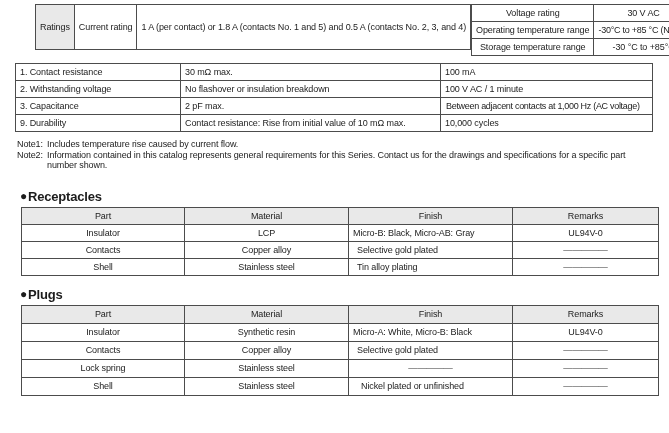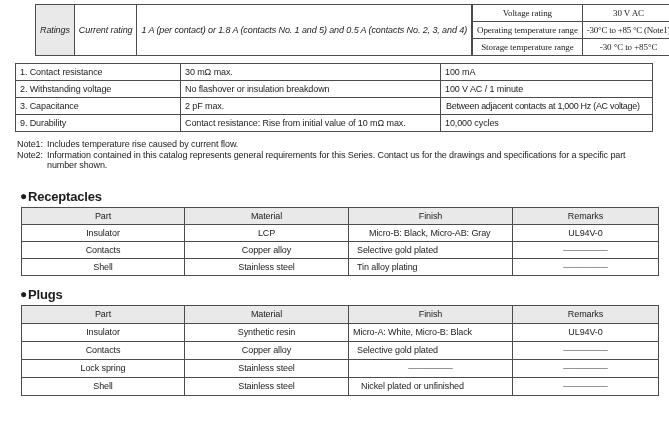--- a/index.html
+++ b/index.html
@@ -22,22 +22,22 @@
     vertical-align: middle;
     overflow: hidden;
     white-space: nowrap;
   }
   td.hd { background: #e9e9e9; text-align: center; }
   td.center { text-align: center; }
   td.left { text-align: left; padding-left: 6px; }
   td.pre { white-space: pre-line; line-height: 13px; }
   td.dash { color: #595959; font-size: 8px; letter-spacing: 0; }
   .top-row { margin: 4px 0 0 35px; display: flex; align-items: flex-start; }
-  .ratings-tbl td { height: 51px; font-style: italic; }
-  .env-tbl td { height: 17px; font-family: Liberation Serif, serif; }
+  .ratings-tbl td { height: 45px; }
+  .env-tbl td { height: 17px; }
   .spec-tbl { margin: 7px 0 0 15px; }
   .spec-tbl td { height: 17px; }
   .notes { margin: 7px 0 0 17px; font-size: 9px; line-height: 10.5px; letter-spacing: -0.1px; }
   .note-line { display: flex; }
   .note-label { flex: 0 0 30px; }
   .note-text { flex: 1 1 auto; max-width: 608px; white-space: normal; }
   .section-heading {
     margin: 18px 0 0 20px;
     font-size: 13px;
     font-weight: bold;
@@ -150,21 +150,21 @@
   <tbody>
       <tr>
     <td class="hd">Part</td>
     <td class="hd">Material</td>
     <td class="hd">Finish</td>
     <td class="hd">Remarks</td>
   </tr>
   <tr>
     <td class="center">Insulator</td>
     <td class="center">LCP</td>
-    <td class="left" style="padding-left:20px">Micro-B: Black, Micro-AB: Gray</td>
+    <td class="left" style="padding-left:4px">Micro-B: Black, Micro-AB: Gray</td>
     <td class="center">UL94V-0</td>
   </tr>
   <tr>
     <td class="center">Contacts</td>
     <td class="center">Copper alloy</td>
     <td class="left" style="padding-left:8px">Selective gold plated</td>
     <td class="center dash">—————</td>
   </tr>
   <tr>
     <td class="center">Shell</td>

